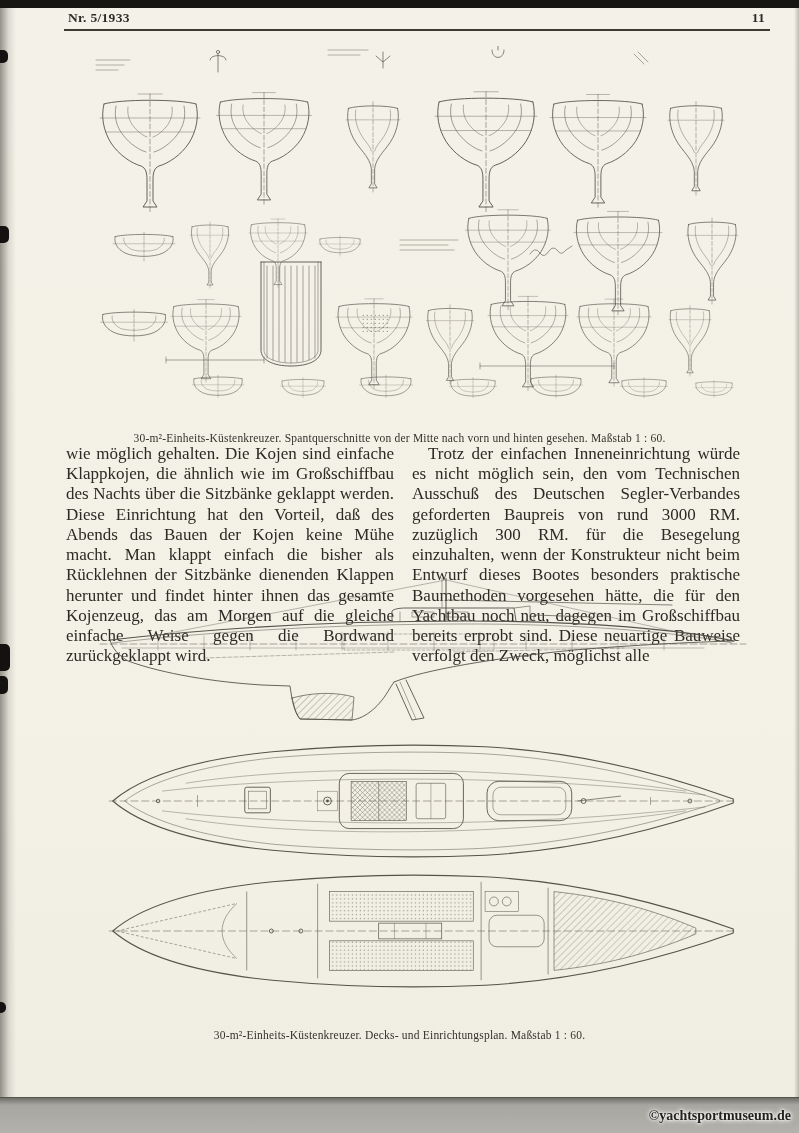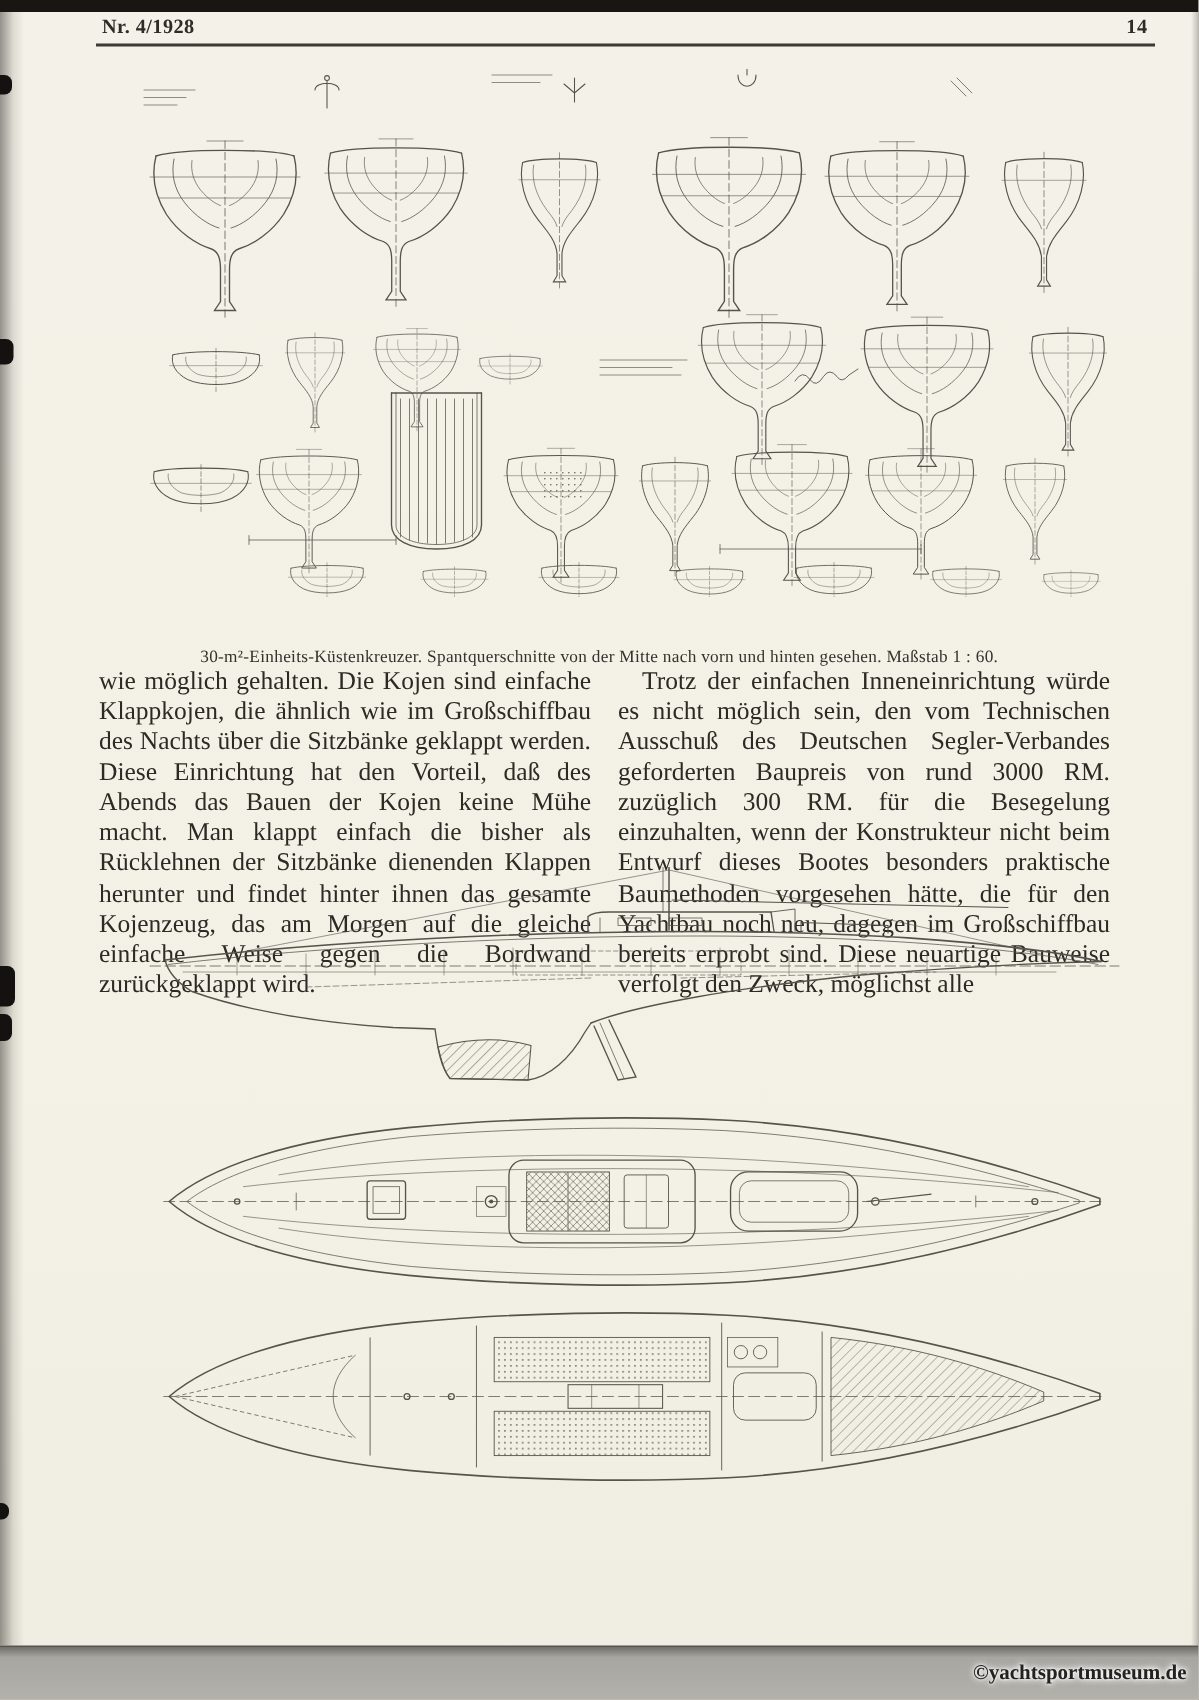--- a/index.html
+++ b/index.html
@@ -65,22 +65,22 @@
   <div class="topbar"></div>
   <div class="leftedge"></div>
   <div class="rightedge"></div>
   <div class="blob b1"></div>
   <div class="blob b2"></div>
   <div class="blob b3"></div>
   <div class="blob b4"></div>
   <div class="blob b5"></div>
 
   <header class="pagehead">
-    <span>Nr. 4/1928</span>
-    <span>14</span>
+    <span>Nr. 5/1933</span>
+    <span>11</span>
   </header>
   <div class="headrule"></div>
 
   <figure class="fig fig-sections">
     <svg viewBox="0 0 664 352">
       <defs>
         <g id="secW" fill="none">
           <path d="M-46,-2 C-49,10 -47,24 -39,37 C-31,49 -19,57 -9,60 C-4,62 -3,67 -3,74 L-3,95 L-7,101 L7,101 L3,95 L3,74 C3,67 4,62 9,60 C19,57 31,49 39,37 C47,24 49,10 46,-2"></path>
           <path d="M-46,-2 C-30,-7 30,-7 46,-2"></path>
           <path d="M-34,0 C-36,10 -34,20 -27,29 C-20,38 -11,44 -4,46" stroke-width="0.55"></path>
@@ -338,17 +338,18 @@
         <rect x="396" y="50" width="56" height="32" rx="8" stroke-width="0.6"></rect>
 
         <path d="M462,26 C520,32 566,46 606,63 L606,69 C566,86 520,100 462,106 Z" fill="url(#hatchP2)" stroke-width="0.6"></path>
 
         <circle cx="175" cy="66" r="2"></circle>
         <circle cx="205" cy="66" r="2"></circle>
       </g>
     </svg>
   </figure>
 
+  <p class="caption cap-bottom">30-m²-Einheits-Küstenkreuzer.  Decks- und Einrichtungsplan.  Maßstab 1 : 60.</p>
 
   <div class="bottomstrip"></div>
   <div class="watermark">©yachtsportmuseum.de</div>
 
 </div>
 
 </body></html>

